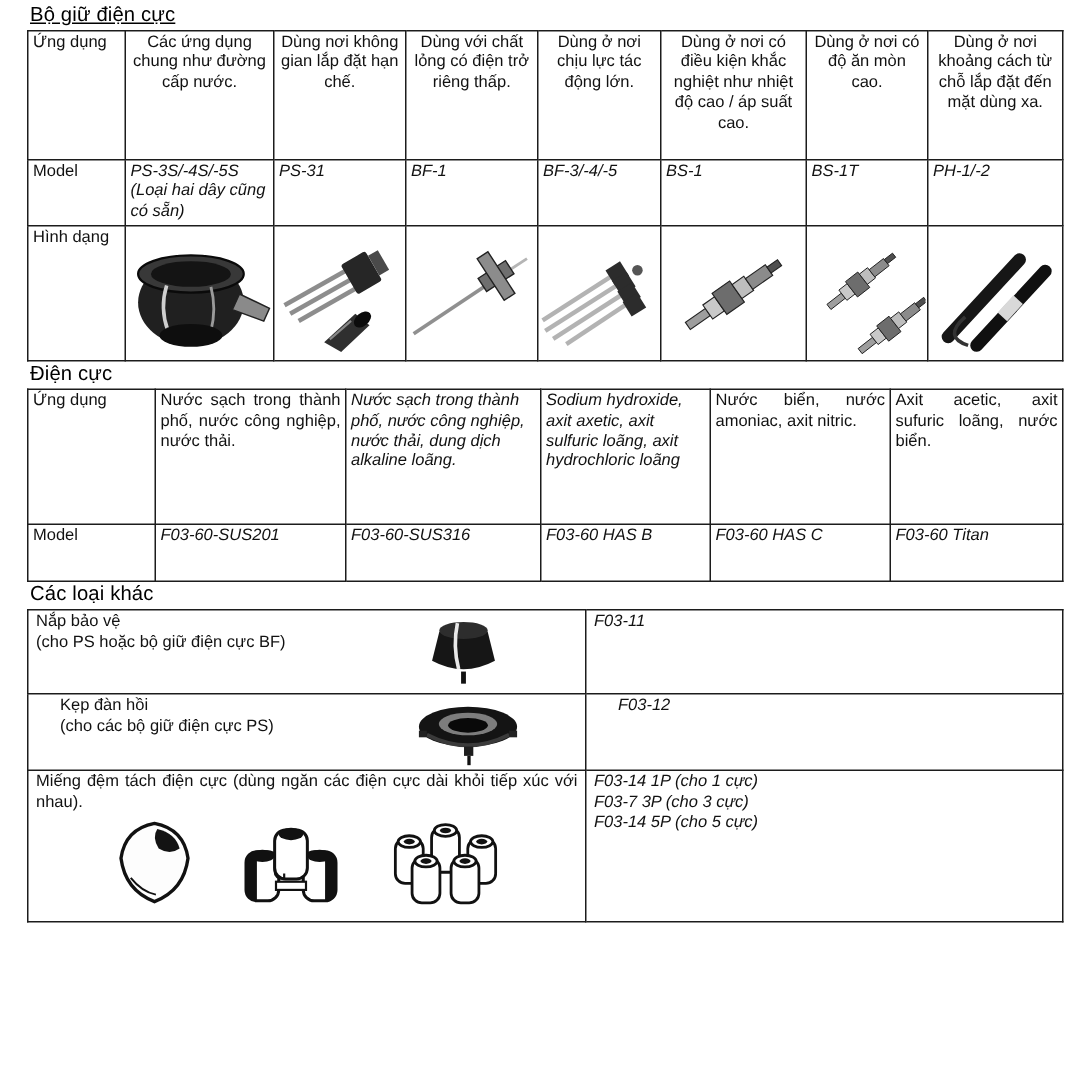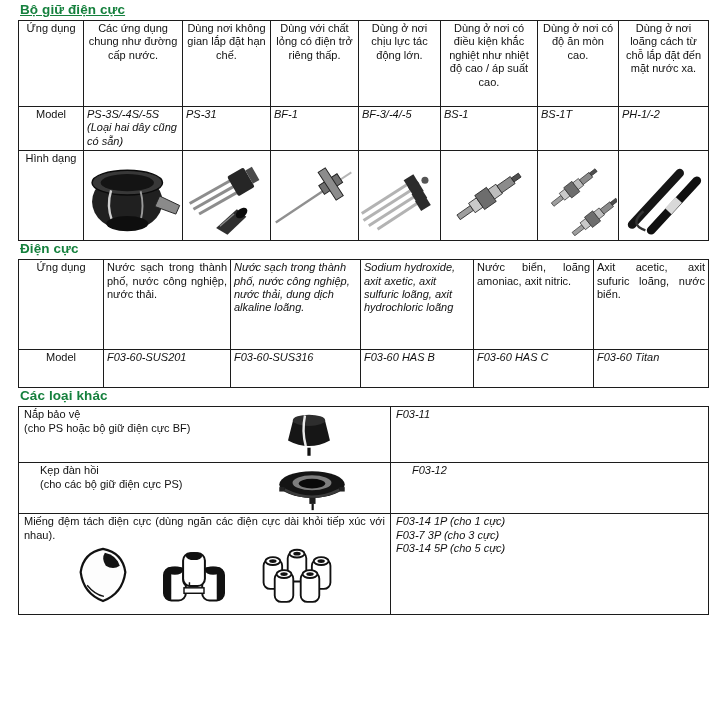--- a/index.html
+++ b/index.html
@@ -1,22 +1,22 @@
 <!DOCTYPE html>
 <html><head>
 <meta charset="utf-8">
 <style>
   html,body { margin:0; padding:0; background:#fff; }
   body { width:720px; height:720px; font-family:"Liberation Sans","DejaVu Sans",sans-serif; color:#111; }
   .page { padding:2px 12px 0 18px; }
-  h2.sec { font-size:13.5px; font-weight:bold; margin:0 0 3px 2px; color:#15803d; letter-spacing:0.1px; }
+  h2.sec { font-size:13.5px; font-weight:normal; margin:0 0 3px 2px; color:#000000; letter-spacing:0.1px; }
   h2.sec .u { text-decoration:underline; }
   table { border-collapse:collapse; table-layout:fixed; width:690px; }
   td { border:1.5px solid #1c1c1c; font-size:11px; line-height:1.22; vertical-align:top; padding:1px 3px 2px 3px; word-wrap:break-word; }
-  .lbl { text-align:center; }
+  .lbl { text-align:left; }
   .hc  { text-align:center; }
   .mc  { text-align:left;font-style:italic; }
   .jc  { text-align:justify; }
   .sc  { text-align:center; vertical-align:middle; padding:1px; }
   .t1 .r-head td { height:82px; }
   .t1 .r-model td { height:40px; }
   .t1 .r-shape td { height:86px;margin-top:18px; }
   .t2 .r-app td { height:86px; }
   .t2 .r-model td { height:34px; }
   .t3 .r-hdr td { height:17px; font-weight:bold; padding-left:5px; }
@@ -52,21 +52,21 @@
     </colgroup>
     <tbody>
         <tr class="r-head">
       <td class="lbl">Ứng dụng</td>
       <td class="hc">Các ứng dụng chung như đường cấp nước.</td>
       <td class="hc">Dùng nơi không gian lắp đặt hạn chế.</td>
       <td class="hc">Dùng với chất lỏng có điện trở riêng thấp.</td>
       <td class="hc">Dùng ở nơi chịu lực tác động lớn.</td>
       <td class="hc">Dùng ở nơi có điều kiện khắc nghiệt như nhiệt độ cao / áp suất cao.</td>
       <td class="hc">Dùng ở nơi có độ ăn mòn cao.</td>
-      <td class="hc">Dùng ở nơi loãng cách từ chỗ lắp đặt đến mặt nước xa.</td>
+      <td class="hc">Dùng ở nơi khoảng cách từ chỗ lắp đặt đến mặt dùng xa.</td>
     </tr>
     <tr class="r-model">
       <td class="lbl">Model</td>
       <td class="mc">PS-3S/-4S/-5S (Loại hai dây cũng có sẵn)</td>
       <td class="mc">PS-31</td>
       <td class="mc">BF-1</td>
       <td class="mc">BF-3/-4/-5</td>
       <td class="mc">BS-1</td>
       <td class="mc">BS-1T</td>
       <td class="mc">PH-1/-2</td>
@@ -188,21 +188,21 @@
       <col style="width:113px">
         <col style="width:120px">
         <col style="width:115px">
     </colgroup>
     <tbody>
         <tr class="r-app">
       <td class="lbl">Ứng dụng</td>
       <td class="jc">Nước sạch trong thành phố, nước công nghiệp, nước thải.</td>
       <td class="mc">Nước sạch trong thành phố, nước công nghiệp, nước thải, dung dịch alkaline loãng.</td>
       <td class="mc">Sodium hydroxide, axit axetic, axit sulfuric loãng, axit hydrochloric loãng</td>
-      <td class="jc">Nước biển, loãng amoniac, axit nitric.</td>
+      <td class="jc">Nước biển, nước amoniac, axit nitric.</td>
       <td class="jc">Axit acetic, axit sufuric loãng, nước biển.</td>
     </tr>
     <tr class="r-model">
       <td class="lbl">Model</td>
       <td class="mc">F03-60-SUS201</td>
       <td class="mc">F03-60-SUS316</td>
       <td class="mc">F03-60 HAS B</td>
       <td class="mc">F03-60 HAS C</td>
       <td class="mc">F03-60 Titan</td>
     </tr>

